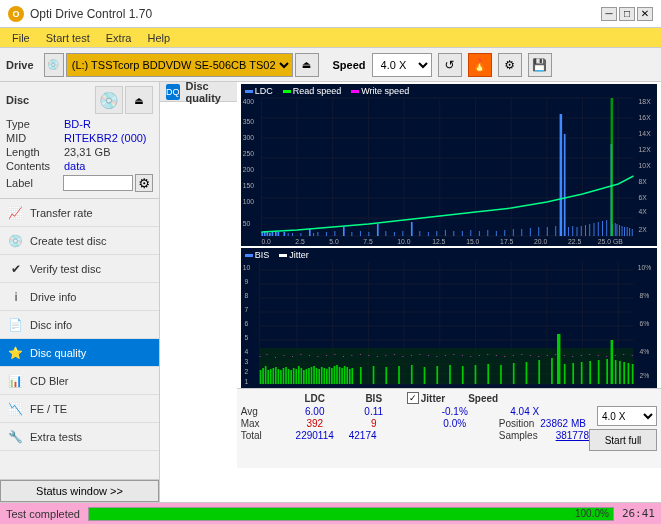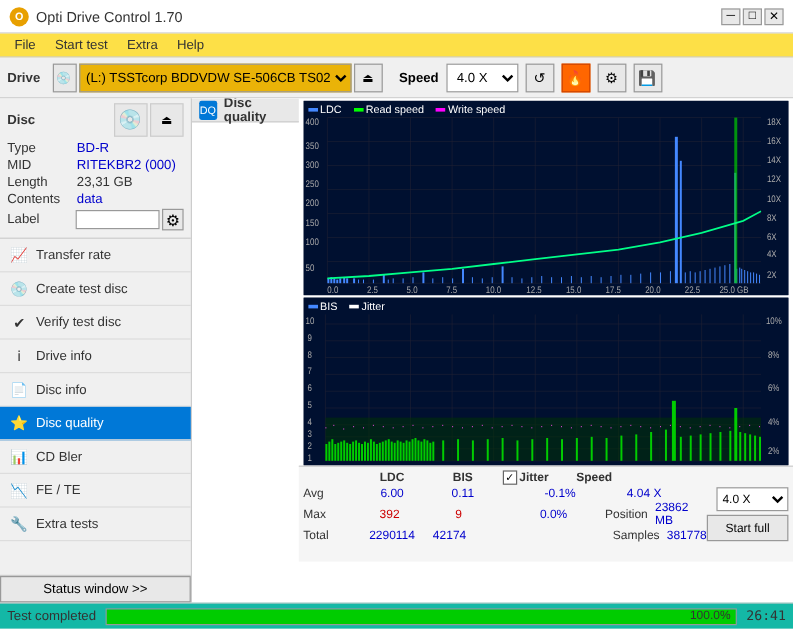--- a/index.html
+++ b/index.html
@@ -66,21 +66,21 @@
     
     .chart-legend { position: absolute; top: 2px; left: 4px; display: flex; gap: 10px; z-index: 10; }
     .legend-item { display: flex; align-items: center; gap: 2px; font-size: 9px; color: white; }
     .legend-dot { width: 8px; height: 3px; }
     .checkbox { width: 12px; height: 12px; border: 1px solid #666; background: white; display: flex; align-items: center; justify-content: center; font-size: 9px; }
     .action-btn { height: 22px; width: 68px; background: #e8e8e8; border: 1px solid #999; font-size: 10px; cursor: pointer; }
     
     .speed-select2 { height: 20px; width: 60px; border: 1px solid #999; font-size: 10px; background: white; }
     
     
-    .status-bar { height: 22px; background: #14b8a6; border-top: 1px solid #ccc; display: flex; align-items: center; padding: 0 6px; gap: 8px; }
+    .status-bar { height: 22px; background: #f9a8d4; border-top: 1px solid #ccc; display: flex; align-items: center; padding: 0 6px; gap: 8px; }
     .status-text { font-size: 11px; color: #333; }
     .progress-container { flex: 1; height: 14px; background: white; border: 1px solid #999; position: relative; }
     .progress-bar { height: 100%; background: #00cc00; }
     .progress-label { position: absolute; right: 4px; top: 0; height: 100%; display: flex; align-items: center; font-size: 10px; color: #333; }
     .time-display { font-size: 11px; color: #333; font-family: monospace; }
 
     
     .chart-svg { width: 100%; height: 100%; }
   </style>
 </head>
@@ -572,23 +572,23 @@
               <span style="font-size:10px;color:#333;">Position</span>
               <span style="font-size:10px;color:#0000cc;margin-left:4px;">23862 MB</span>
             </div>
           </div>
 
           <div style="display:flex;align-items:center;">
             <span style="width:40px;font-size:10px;color:#333;">Total</span>
             <span style="width:68px;font-size:10px;color:#0000cc;text-align:center;">2290114</span>
             <span style="width:50px;font-size:10px;color:#0000cc;">42174</span>
             <span style="width:80px;font-size:10px;color:#333;margin-left:16px;"></span>
-            <div style="display:flex;align-items:flex-end;gap:2px;margin-left:4px;">
+            <div style="display:flex;align-items:flex-end;gap:14px;margin-left:4px;">
               <span style="font-size:10px;color:#333;">Samples</span>
-              <span style="font-size:10px;color:#0000cc;margin-left:4px;">381778</span>
+              <span style="font-size:10px;color:#0000cc;margin-left:4px;text-decoration:underline;">381778</span>
             </div>
           </div>
         </div>
 
         <div style="display:flex;flex-direction:column;gap:3px;align-items:flex-end;justify-content:center;">
           <select class="speed-select2">
             <option value="4.0 X">4.0 X</option>
           </select>
           <button class="action-btn">Start full</button>
         </div>

